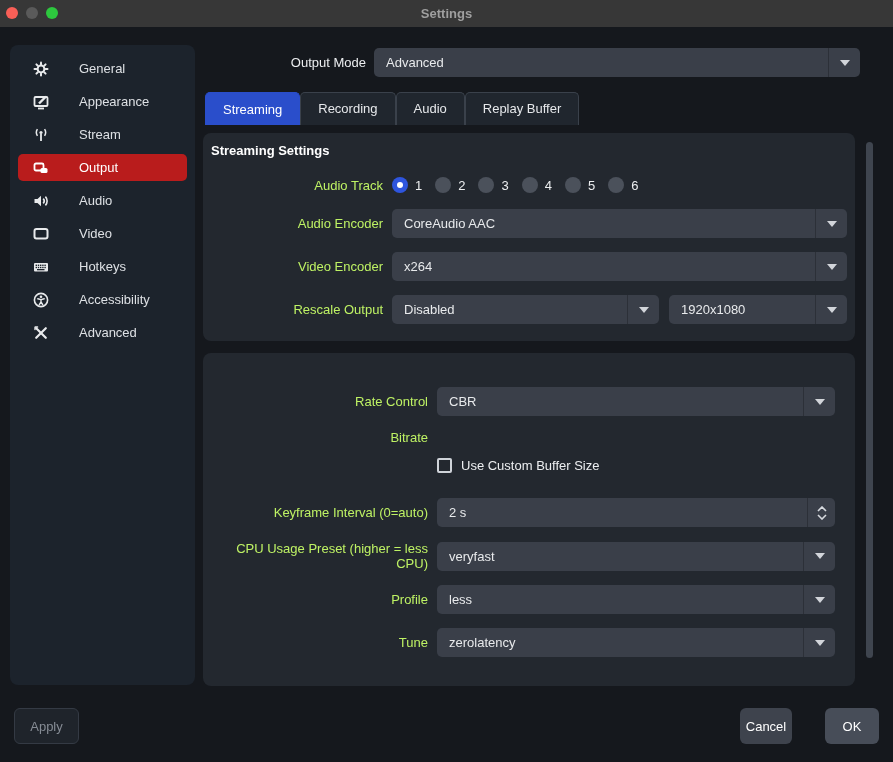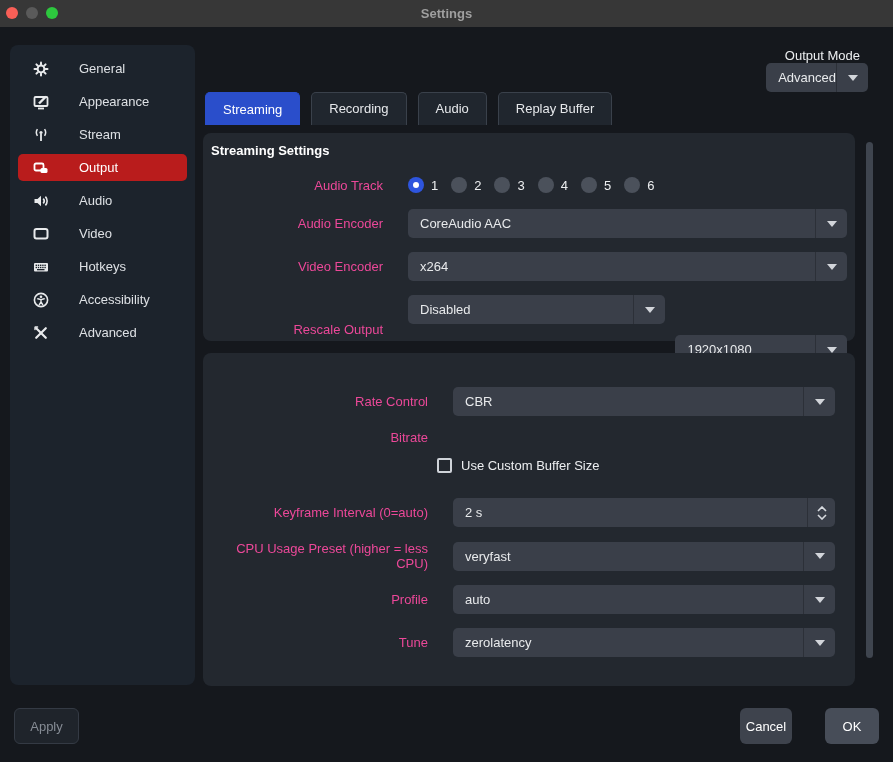--- a/index.html
+++ b/index.html
@@ -16,36 +16,36 @@
   .win-title{flex:1;text-align:center;font-size:13px;font-weight:bold;color:#9f9f9f;}
 
   
   .sidebar{position:absolute;left:10px;top:45px;width:185px;height:640px;background:#1c232c;border-radius:8px;box-sizing:border-box;padding-top:10px;}
   .side-item{height:27px;margin:0 8px 6px 8px;border-radius:5px;display:flex;align-items:center;padding-left:14px;gap:30px;font-size:13px;color:#dde0e4;cursor:default;}
   .side-item.selected{background:#b91c1c;color:#ffffff;}
   .side-item .ic{width:17px;height:17px;display:flex;align-items:center;justify-content:center;}
   .side-item svg{display:block;}
 
   
-  .row-output-mode{position:absolute;left:196px;top:48px;width:672px;display:flex;align-items:flex-end;flex-direction:column;}
+  .row-output-mode{position:absolute;left:188px;top:48px;width:672px;display:flex;align-items:center;}
   .om-label{width:178px;text-align:right;padding-right:8px;font-size:13px;color:#eceef0;}
 
   
-  .tabs{position:absolute;left:205px;top:92px;display:flex;gap:11px;height:33px;}
+  .tabs{position:absolute;left:205px;top:92px;display:flex;gap:0;height:33px;}
   .tab{box-sizing:border-box;height:33px;line-height:31px;padding:0 17px;font-size:13px;border-radius:5px 5px 0 0;background:#20262e;border:1px solid #3a414b;border-bottom:none;color:#e6e8eb;cursor:default;}
   .tab.active{background:#2a4ecb;border-color:#2a4ecb;color:#fff;line-height:33px;}
 
   
   .section{position:absolute;left:203px;width:652px;background:#23282f;border-radius:8px;box-sizing:border-box;padding-top:10px;}
   #section-streaming{top:133px;height:208px;}
   #section-encoder{top:353px;height:333px;}
   .sec-header{margin-left:8px;font-size:13px;font-weight:bold;color:#ffffff;height:16px;}
 
   .frow{display:flex;align-items:center;margin-top:14px;}
-  .flabel{width:180px;text-align:right;padding-right:25px;font-size:13px;color:#ec4899;flex:none;}
+  .flabel{width:180px;text-align:right;padding-right:9px;font-size:13px;color:#bef264;flex:none;}
   #section-encoder .flabel{width:225px;}
   .ffield{flex:1;margin-right:8px;display:flex;}
   #section-encoder .ffield{margin-right:20px;}
 
   
   .select,.spin{background:#3a3f49;border-radius:5px;height:29px;display:flex;align-items:center;flex:1;min-width:0;}
   .select .val,.spin .val{flex:1;padding-left:12px;font-size:13px;color:#e8eaec;white-space:nowrap;overflow:hidden;}
   .select .arrow{width:31px;height:29px;flex:none;border-left:1px solid #2c3038;display:flex;align-items:center;justify-content:center;}
   .tri{width:0;height:0;border-left:5px solid transparent;border-right:5px solid transparent;border-top:6px solid #d2d5da;}
   .spin .steppers{width:27px;height:29px;flex:none;border-left:1px solid #2c3038;display:flex;flex-direction:column;align-items:center;justify-content:center;gap:2px;}
@@ -282,21 +282,21 @@
 
     <div class="frow">
       <div class="flabel">Rescale Output</div>
       <div class="ffield" style="gap:10px;">
         <div class="select" style="flex:6;">
           <div class="val">Disabled</div>
           <div class="arrow">
               <div class="tri"></div>
             </div>
         </div>
-        <div class="select" style="flex:4;margin-top:40px;">
+        <div class="select" style="flex:4;">
           <div class="val">1920x1080</div>
           <div class="arrow">
               <div class="tri"></div>
             </div>
         </div>
       </div>
     </div>
   </div>
 
   <div class="section" id="section-encoder">
@@ -348,21 +348,21 @@
               <div class="tri"></div>
             </div>
         </div>
       </div>
     </div>
 
     <div class="frow">
       <div class="flabel">Profile</div>
       <div class="ffield">
         <div class="select">
-          <div class="val">auto</div>
+          <div class="val">less</div>
           <div class="arrow">
               <div class="tri"></div>
             </div>
         </div>
       </div>
     </div>
 
     <div class="frow">
       <div class="flabel">Tune</div>
       <div class="ffield">

